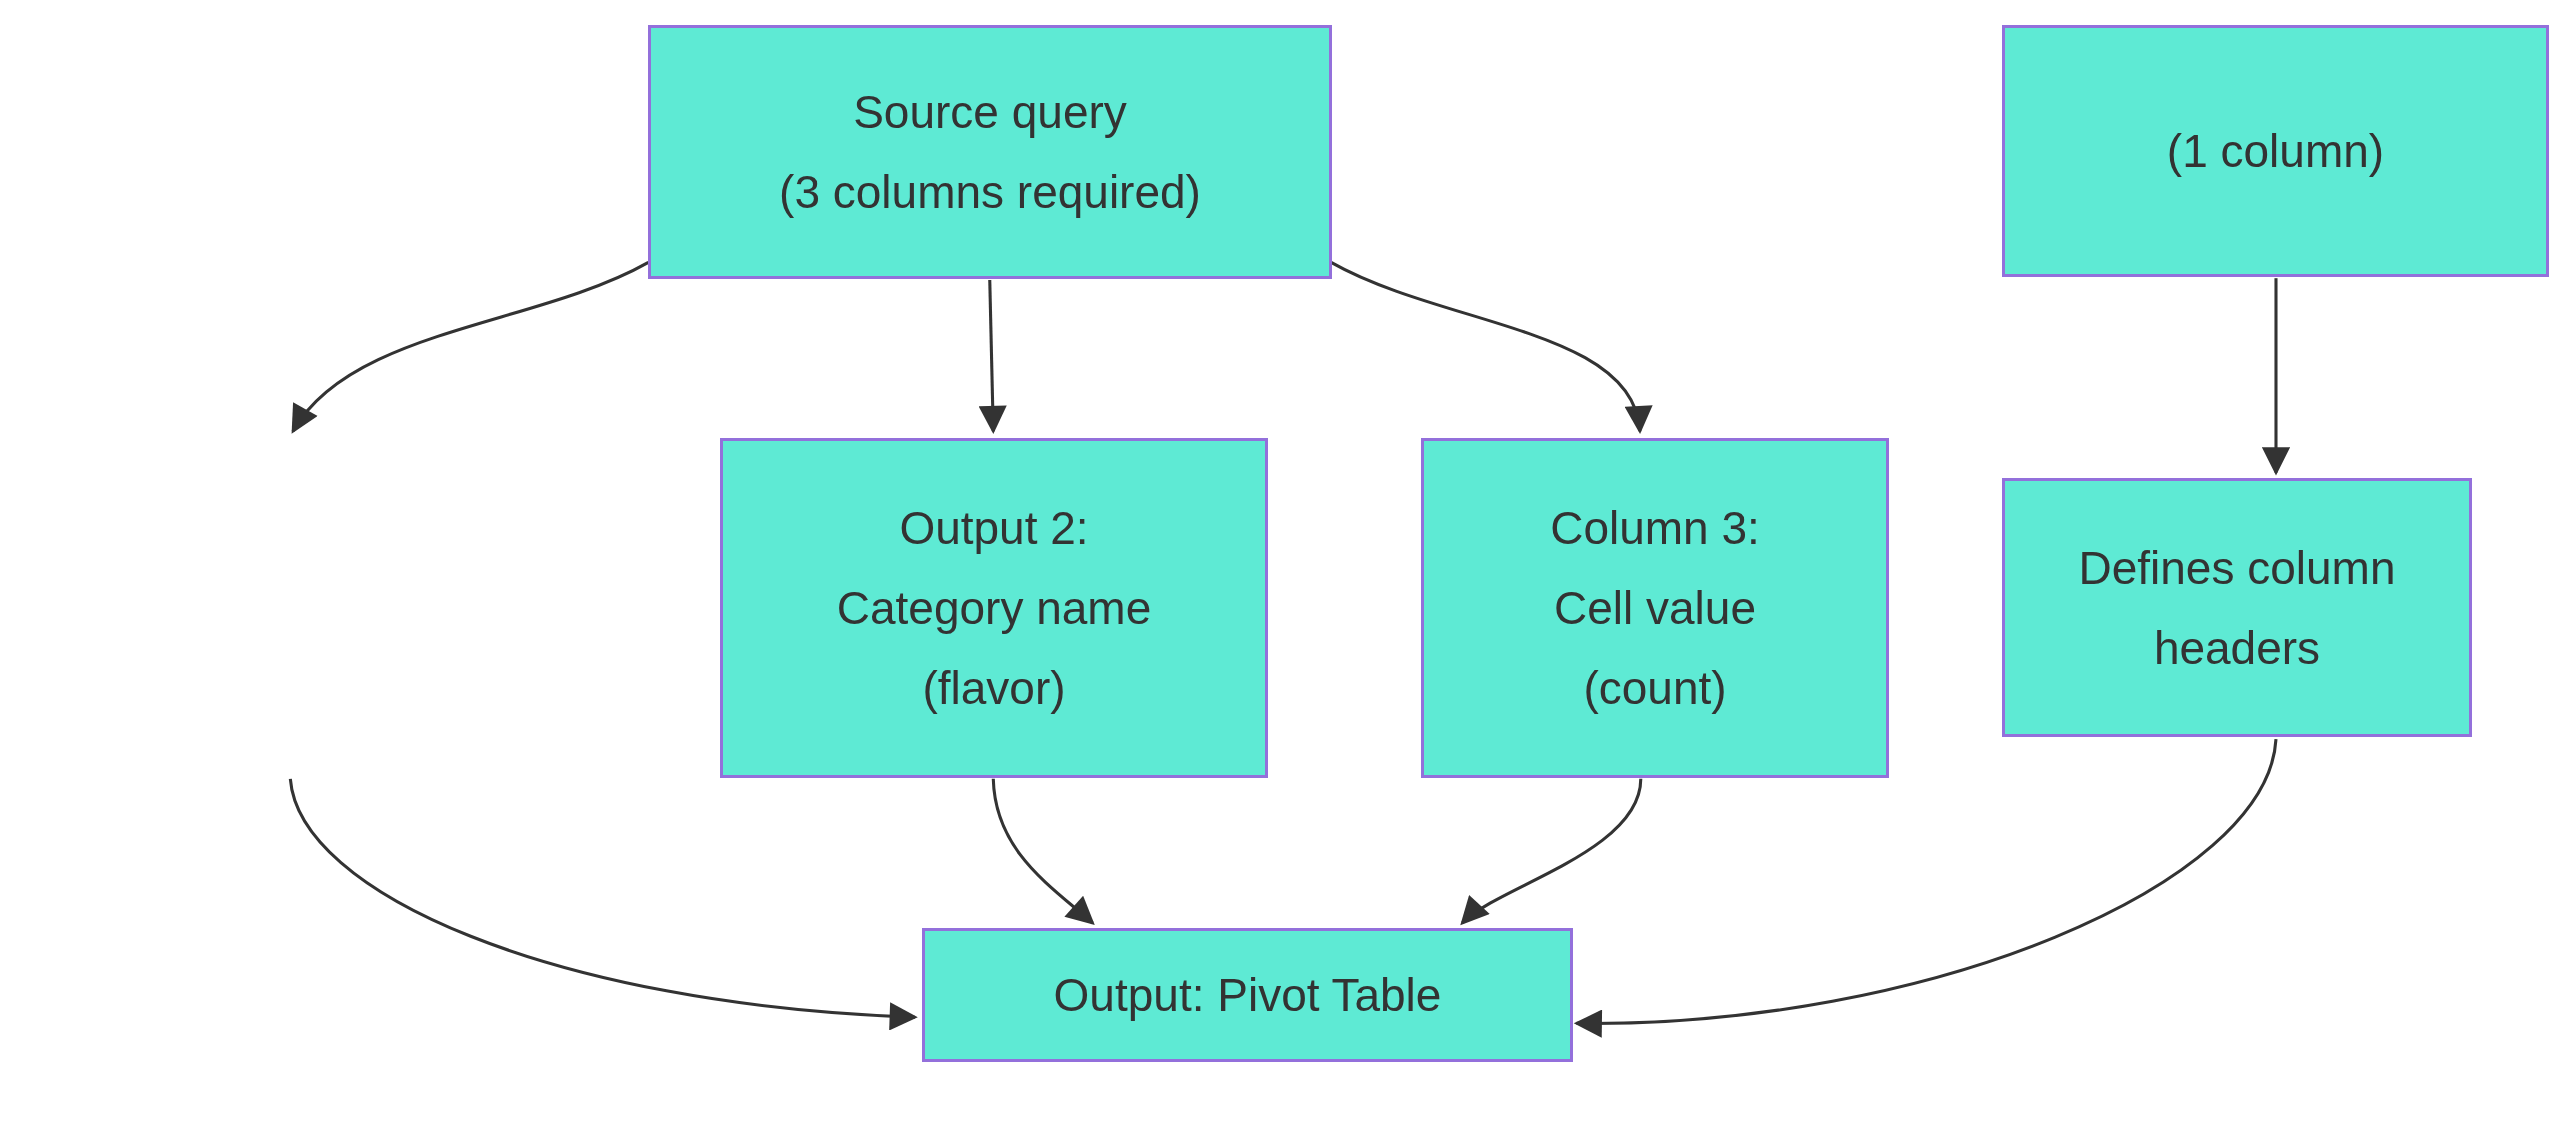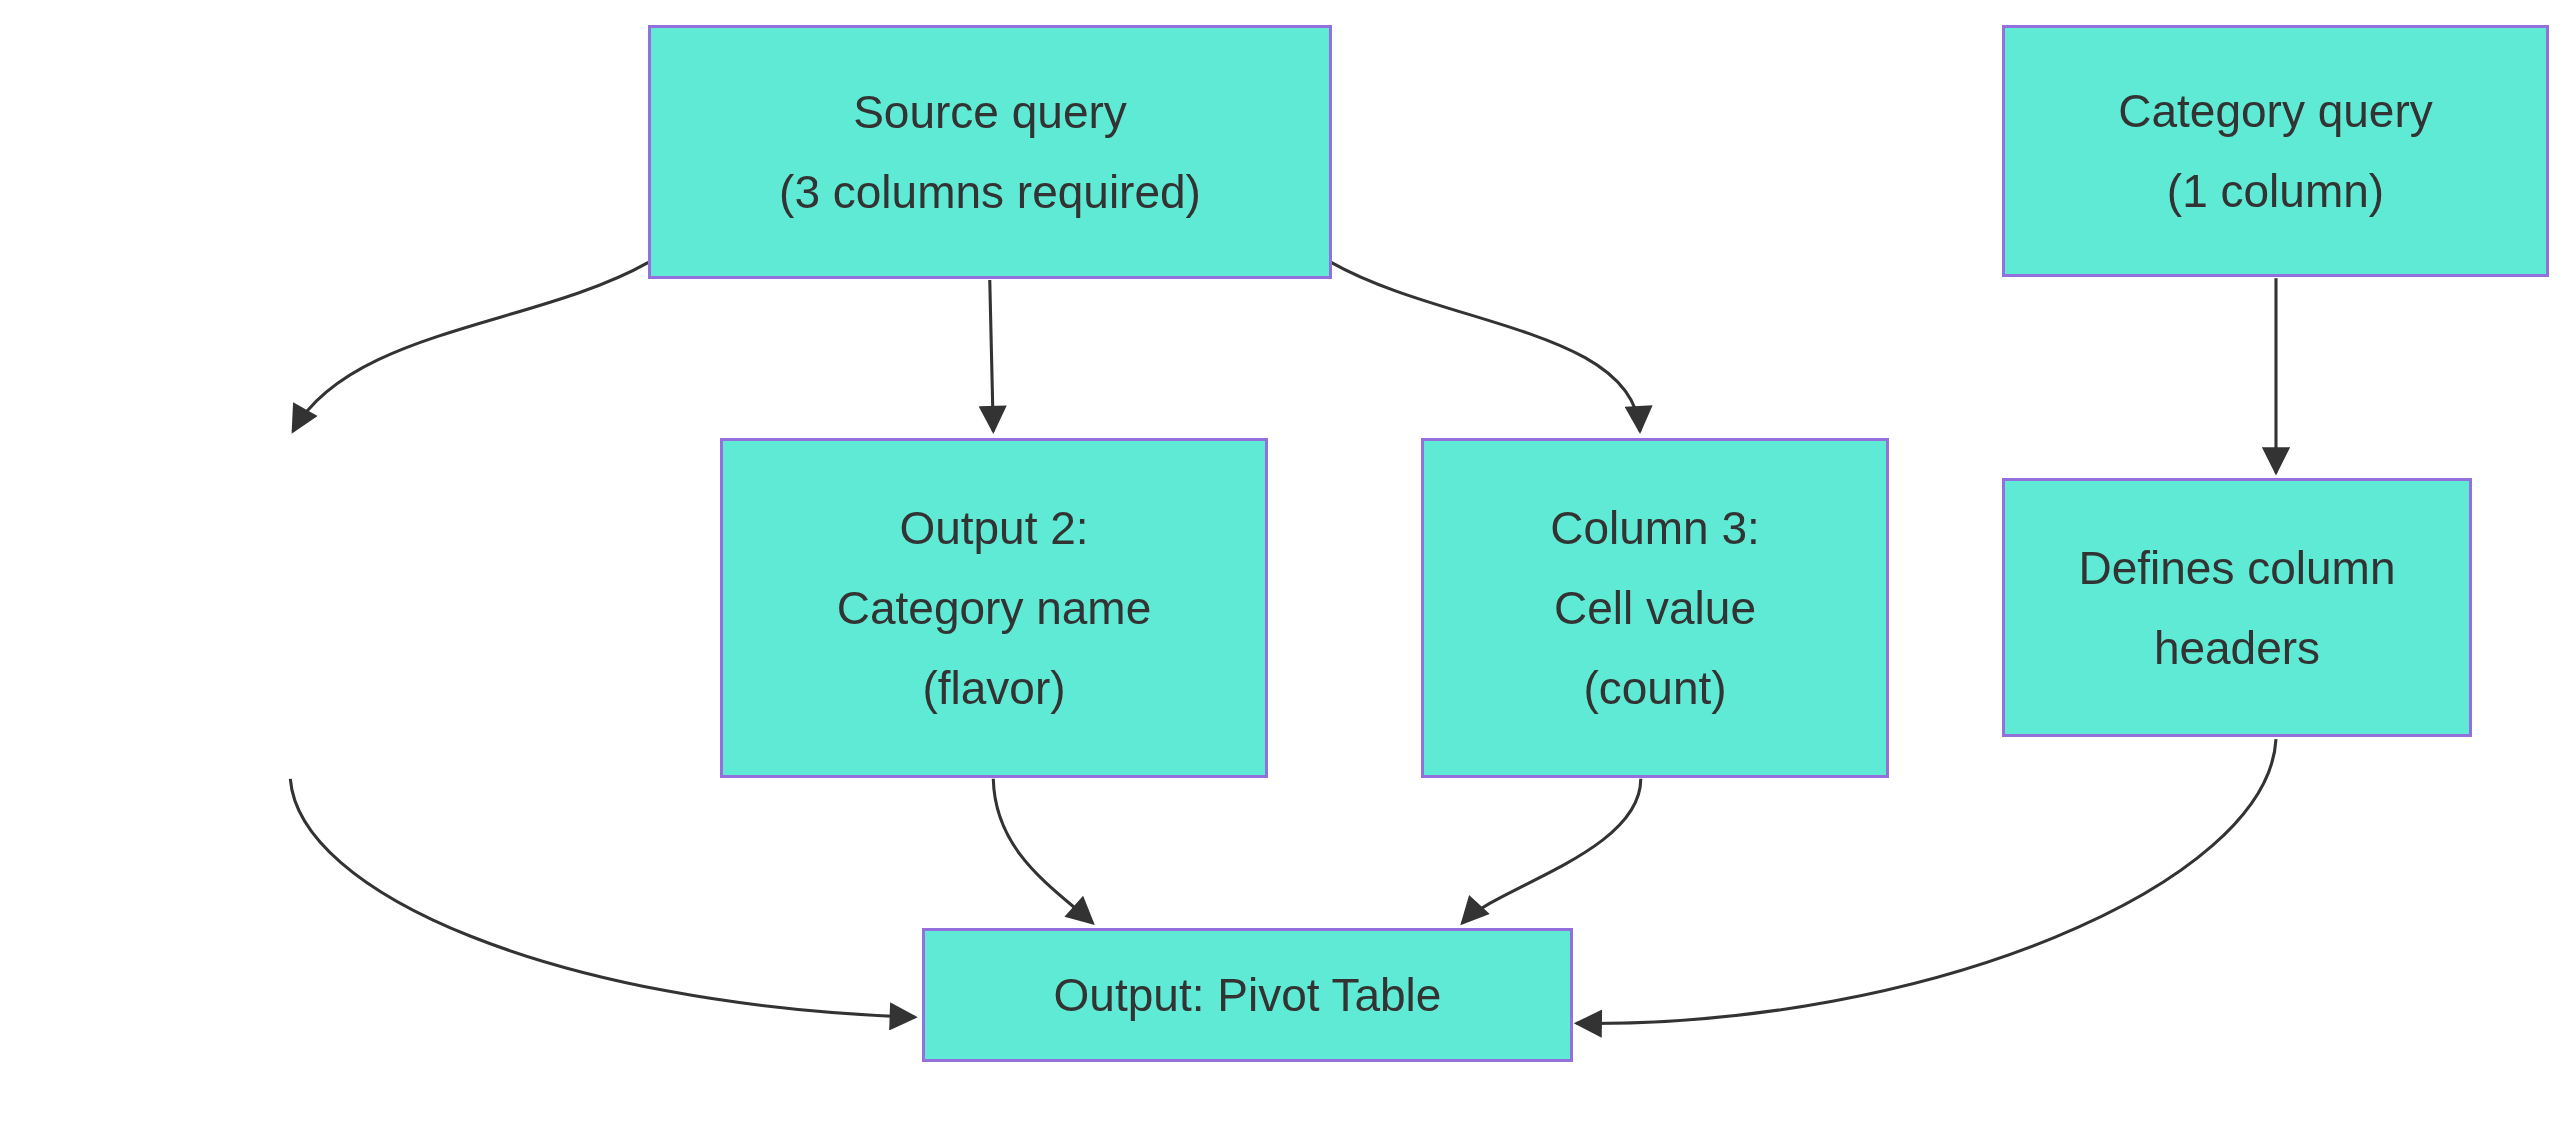--- a/index.html
+++ b/index.html
@@ -63,21 +63,20 @@
     <path d="M 1865 885 C 1865 968, 1700 1008, 1662 1049" fill="none" stroke="#333333" stroke-width="3.5" marker-end="url(#arrow)"></path>
     <path d="M 2587 840 C 2578 1005, 2190 1168, 1792 1163" fill="none" stroke="#333333" stroke-width="3.5" marker-end="url(#arrow)"></path>
   </svg>
 
   <div class="node n-source">
     <span>Source query</span>
     <span>(3 columns required)</span>
   </div>
 
   <div class="node n-category">
-    <span>Category query</span>
     <span>(1 column)</span>
   </div>
 
 
   <div class="node n-col2">
     <span>Output 2:</span>
     <span>Category name</span>
     <span>(flavor)</span>
   </div>
 

